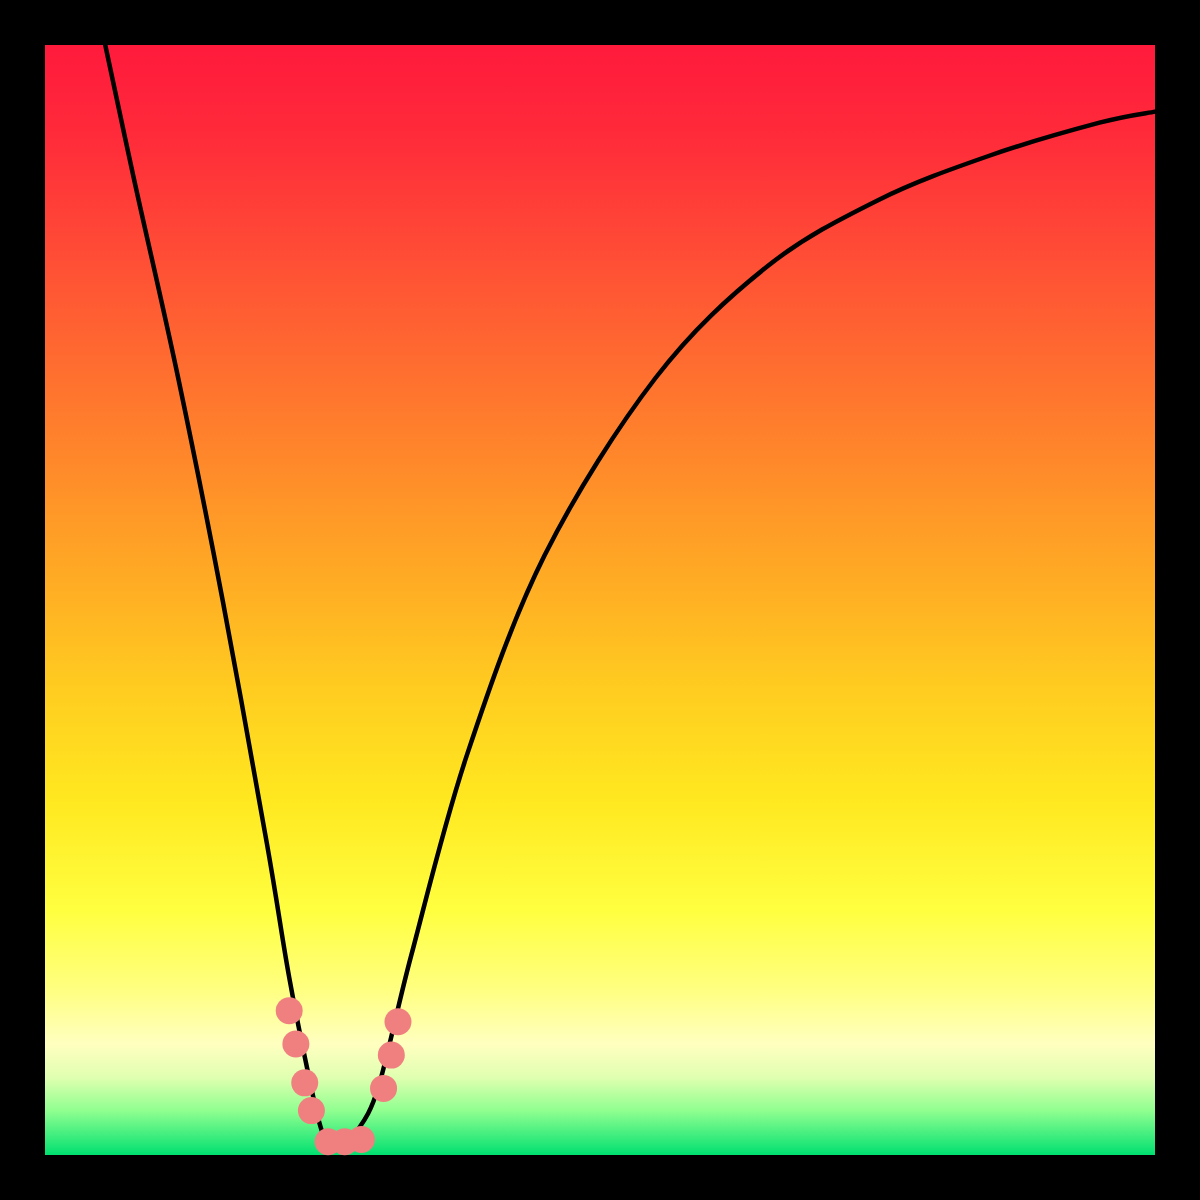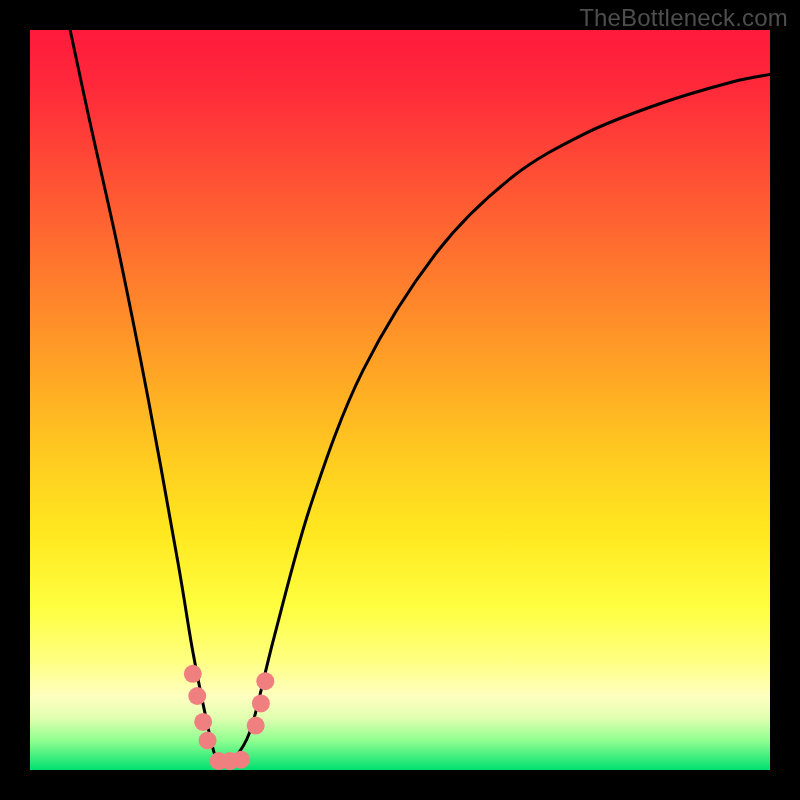--- a/index.html
+++ b/index.html
@@ -58,21 +58,20 @@
   }
   .dot {
     fill: #f08080;
     stroke: none;
   }
 </style>
 </head>
 <body>
 
 <div class="frame">
-  <div class="watermark">TheBottleneck.com</div>
 
   <div class="plot-area">
     <svg class="curve" viewBox="0 0 740 740" preserveAspectRatio="none">
       <path id="curve-path" fill="none" stroke="#000000" stroke-width="3" stroke-linecap="round" stroke-linejoin="round" d="M 37 -14.800000000000068 C 40.7 2.466666666666601, 50.56666666666667 49.33333333333328, 59.2 88.79999999999995 C 67.83333333333334 128.26666666666662, 78.93333333333334 175.13333333333333, 88.8 222 C 98.66666666666666 268.8666666666667, 108.53333333333333 318.2, 118.4 370 C 128.26666666666668 421.8, 140.6 490.8666666666666, 148 532.8 C 155.4 574.7333333333333, 157.86666666666667 594.4666666666667, 162.8 621.6 C 167.73333333333335 648.7333333333333, 173.9 678.3333333333334, 177.6 695.6 C 181.29999999999998 712.8666666666667, 182.53333333333333 719.0333333333334, 185 725.2 C 187.46666666666667 731.3666666666667, 189.93333333333334 731.3666666666667, 192.4 732.6 C 194.86666666666667 733.8333333333334, 197.33333333333334 733.8333333333334, 199.8 732.6 C 202.26666666666668 731.3666666666667, 203.50000000000003 731.3666666666667, 207.20000000000002 725.2 C 210.9 719.0333333333334, 215.83333333333334 715.3333333333334, 222 695.6 C 228.16666666666666 675.8666666666667, 234.33333333333334 643.8, 244.20000000000002 606.8 C 254.0666666666667 569.8, 266.4 518, 281.2 473.6 C 296 429.20000000000005, 312.0333333333333 382.3333333333333, 333 340.4 C 353.9666666666667 298.46666666666664, 382.33333333333337 254.06666666666666, 407.00000000000006 222 C 431.66666666666674 189.93333333333334, 456.33333333333337 167.73333333333332, 481 148 C 505.66666666666663 128.26666666666668, 530.3333333333334 115.93333333333335, 555 103.60000000000002 C 579.6666666666666 91.2666666666667, 604.3333333333334 82.63333333333334, 629 74 C 653.6666666666666 65.36666666666666, 684.5 56.73333333333327, 703 51.799999999999955 C 721.5 46.86666666666664, 733.8333333333334 45.633333333333404, 740 44.40000000000009"></path>
       <g id="markers-group">
           <circle cx="162.8" cy="643.8" r="9" class="dot" fill="#f08080"></circle>
           <circle cx="167.24" cy="666" r="9" class="dot" fill="#f08080"></circle>
           <circle cx="173.16" cy="691.9" r="9" class="dot" fill="#f08080"></circle>
           <circle cx="177.6" cy="710.4" r="9" class="dot" fill="#f08080"></circle>
           <circle cx="188.70000000000002" cy="731.12" r="9" class="dot" fill="#f08080"></circle>

